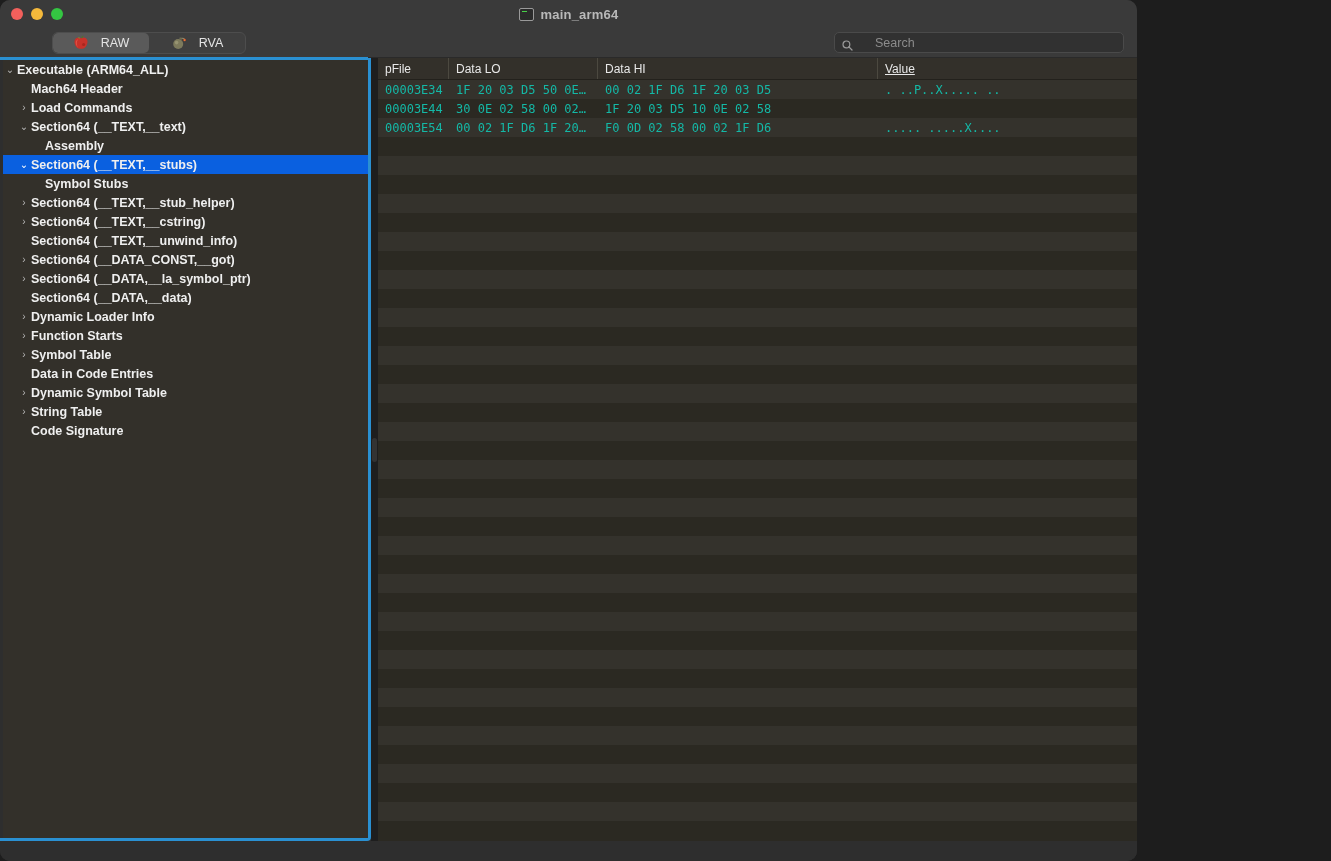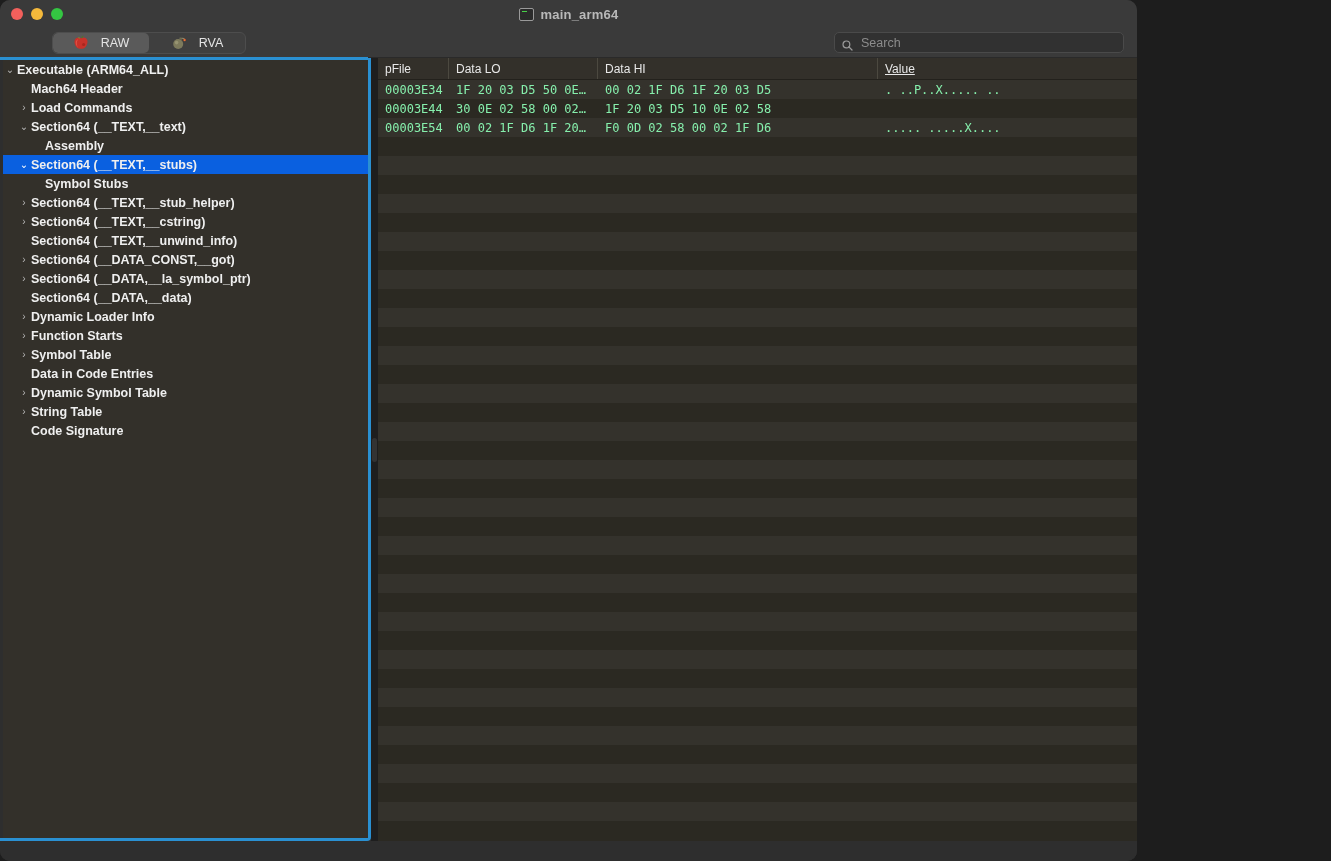--- a/index.html
+++ b/index.html
@@ -107,21 +107,21 @@
     position: absolute;
     right: 13px;
     width: 290px;
     height: 21px;
     background: #313131;
     border: 1px solid #4a4a4a;
     border-radius: 5px;
     display: flex;
     align-items: center;
     padding: 0 7px;
-    gap: 8px;
+    gap: 22px;
   }
   .search-ico { flex: 0 0 11px; height: 11px; }
   .search-ph { color: #8c8c8c; font-size: 12.5px; }
 
   
   .body {
     flex: 1 1 auto;
     display: flex;
     background: #2b2922;
     position: relative;
@@ -240,21 +240,21 @@
   .c-hi    { flex: 0 0 280px; }
   .c-val   { flex: 1 1 auto; }
 
   .rows { flex: 1 1 auto; overflow: hidden; }
   .row {
     height: 19px;
     display: flex;
     align-items: center;
     font-family: "DejaVu Sans Mono", monospace;
     font-size: 12px;
-    color: #86efac;
+    color: #14b8a6;
     white-space: nowrap;
   }
   .row.odd  { background: #34322c; }
   .row.even { background: #2b2922; }
   .cell {
     padding-left: 7px;
     overflow: hidden;
     text-overflow: ellipsis;
     white-space: nowrap;
   }

